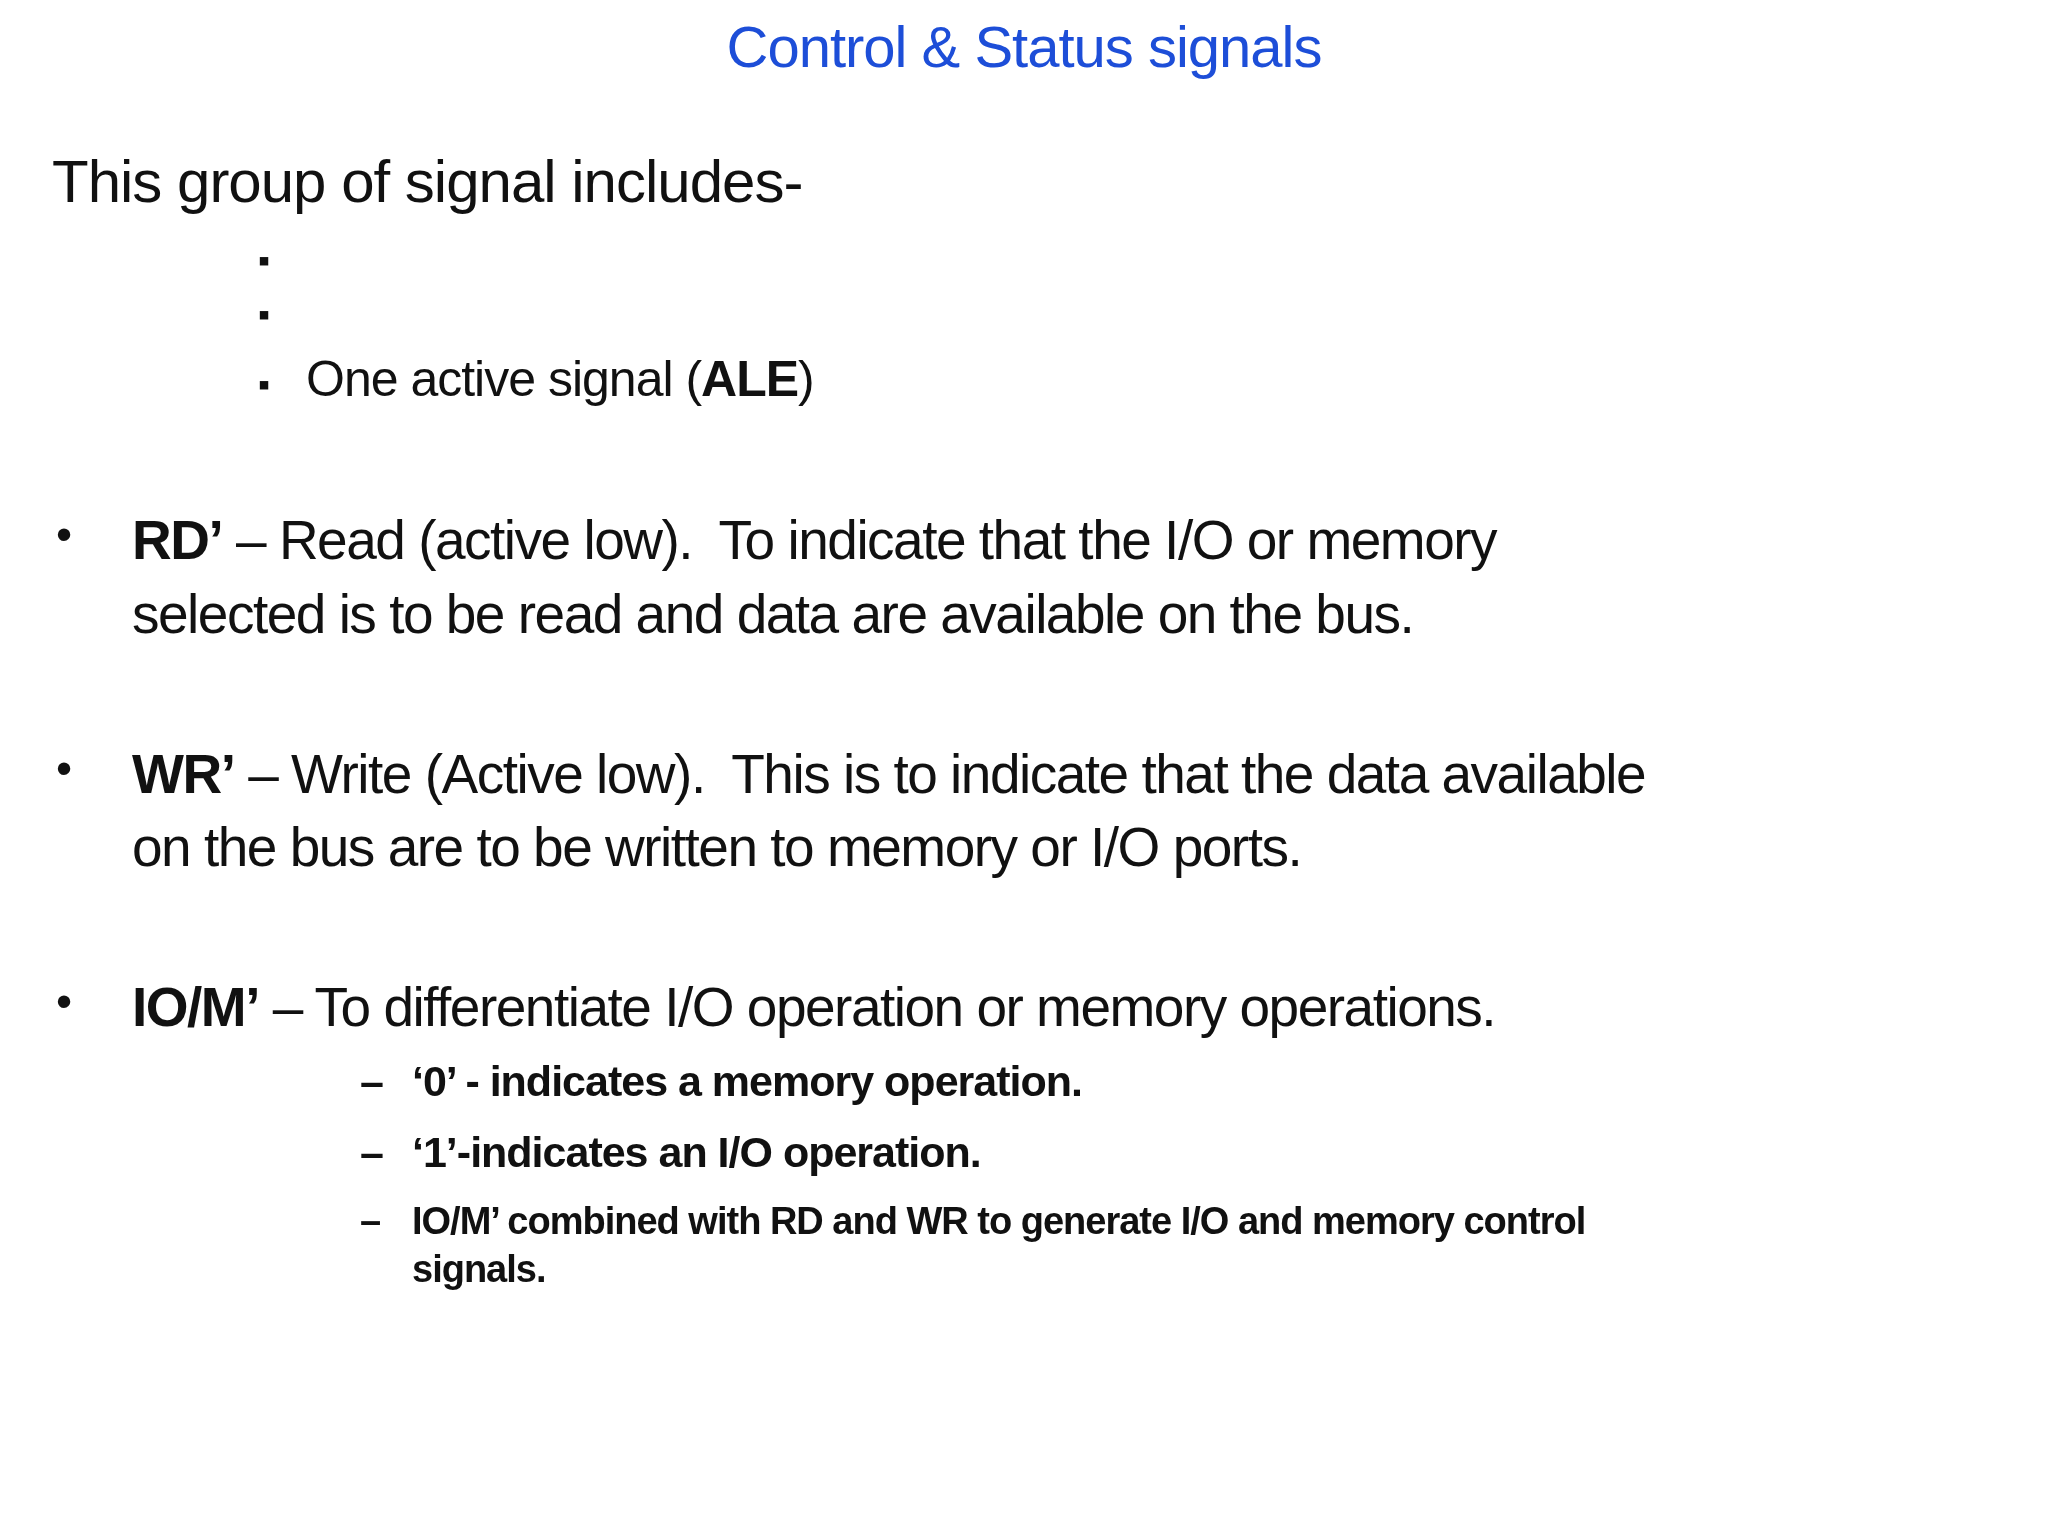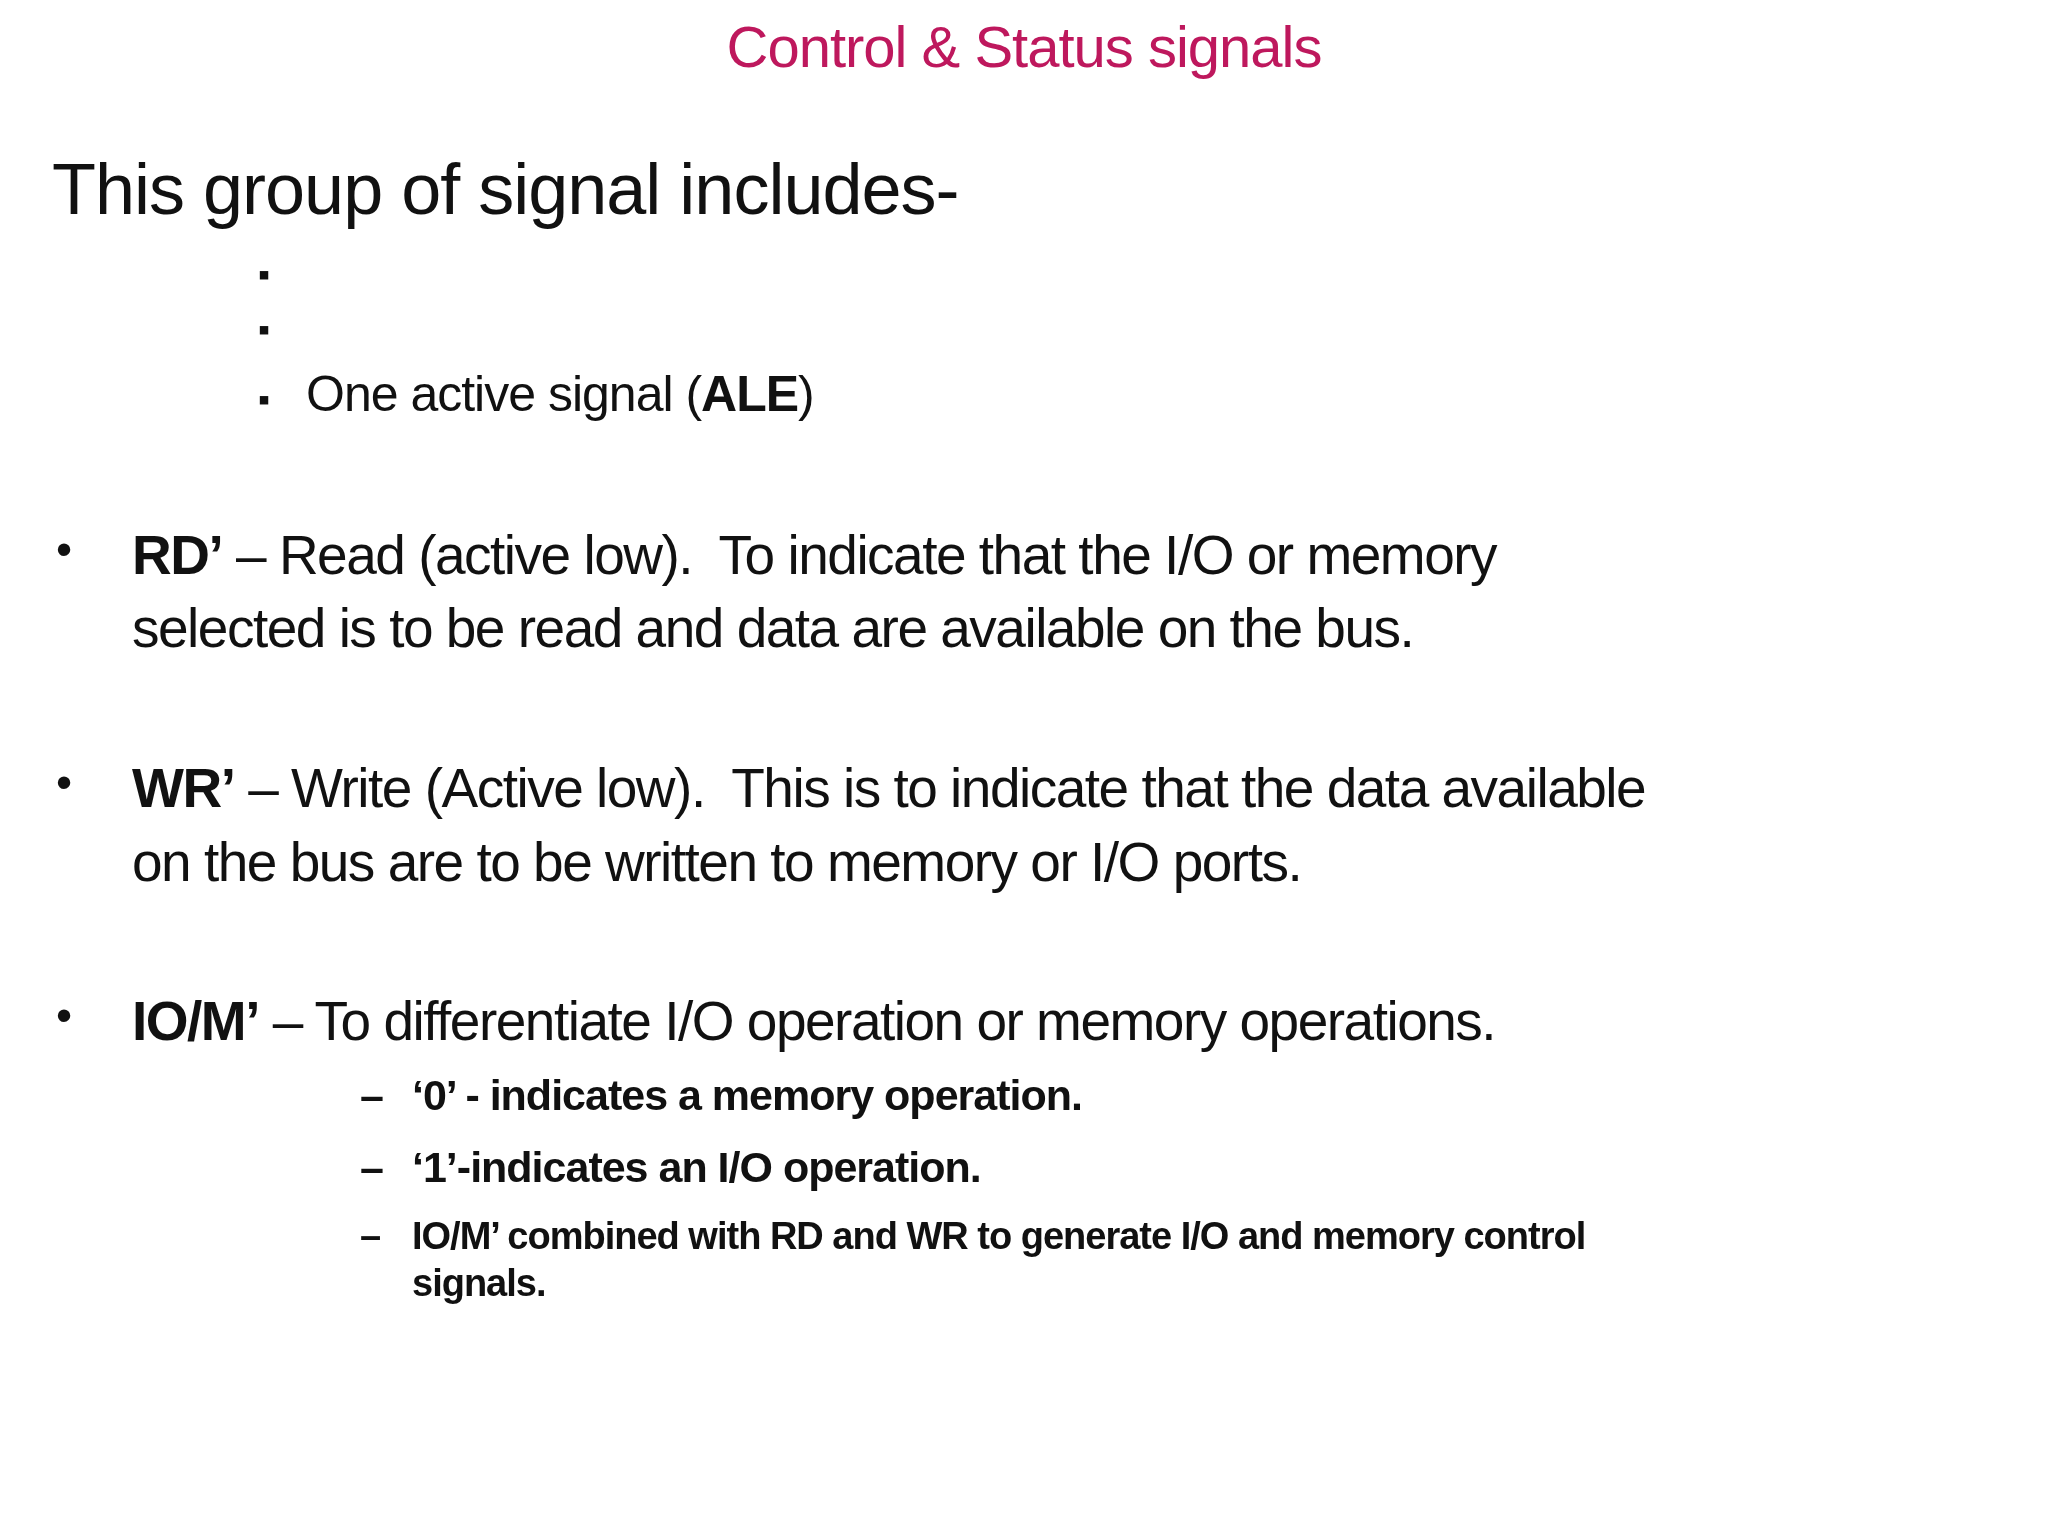--- a/index.html
+++ b/index.html
@@ -20,21 +20,21 @@
   .title {
     margin: 12px 0 0 0;
     text-align: center;
     font-size: 58px;
     font-weight: 400;
     line-height: 1.2;
     letter-spacing: -1px;
   }
   .intro-heading {
     margin: 64px 0 0 52px;
-    font-size: 72px;
+    font-size: 60px;
     line-height: 1.2;
   }
   
   .square-list {
     list-style: none;
     margin: 22px 0 0 258px;
     padding: 0;
     font-size: 50px;
   }
   .square-list li {
@@ -90,21 +90,21 @@
   .sub-marker {
     flex: 0 0 52px;
     font-weight: 700;
   }
   .sub-text { white-space: pre-wrap; font-weight: bold; }
 </style>
 </head>
 <body>
 
 <div class="slide" style="background: rgb(255, 255, 255); color: rgb(17, 17, 17);">
-  <h1 class="title" style="color: #be185d;">Control &amp; Status signals</h1>
+  <h1 class="title" style="color: #1d4ed8;">Control &amp; Status signals</h1>
 
   <div class="intro">
     <div class="intro-heading">This group of signal includes-</div>
     <ul class="square-list">
         <li>
           <span class="sq-marker">▪</span>
         </li>
         <li>
           <span class="sq-marker">▪</span>
         </li>

